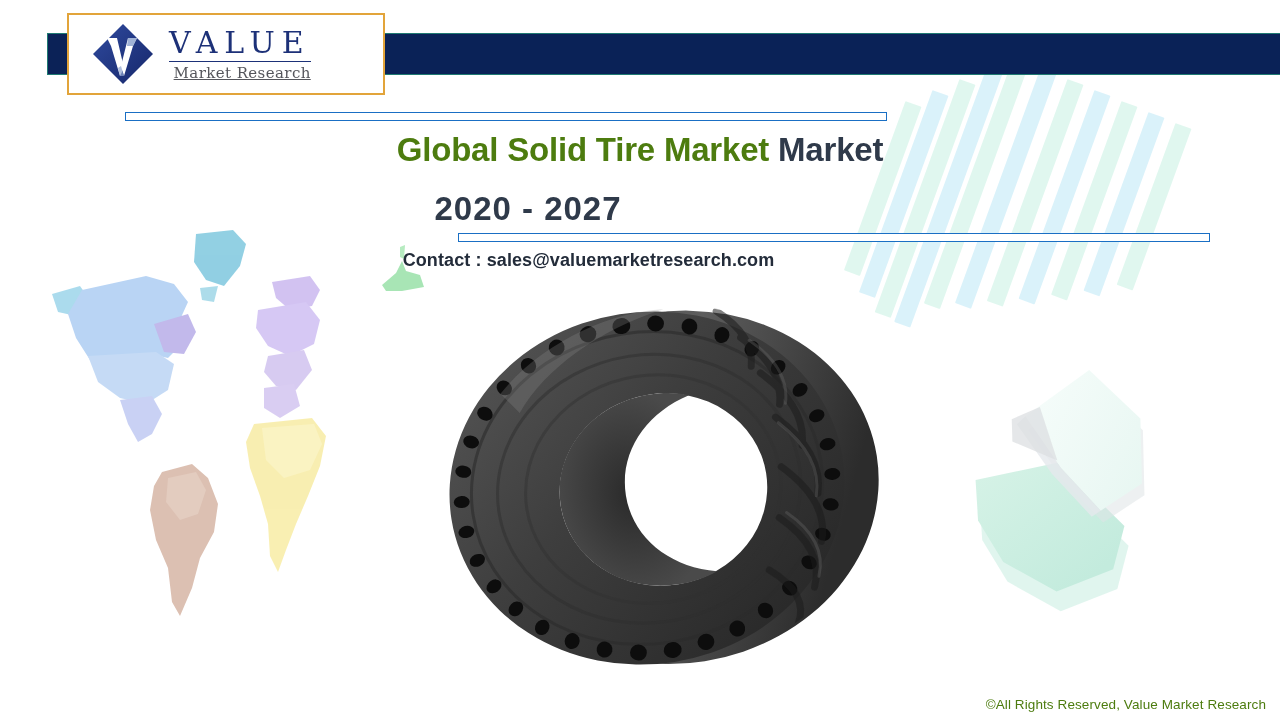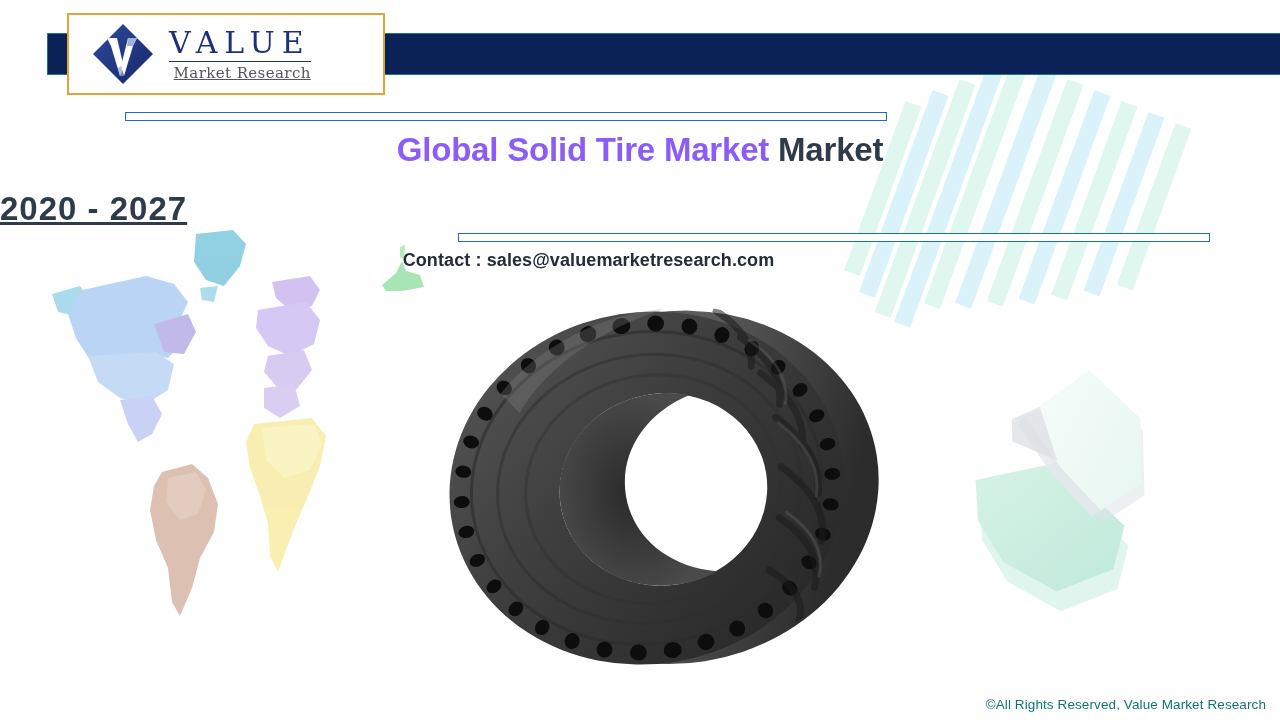--- a/index.html
+++ b/index.html
@@ -52,25 +52,25 @@
   
   .rule{position:absolute;height:9px;border:1.5px solid #1a6fc4;
         background:#ffffff;box-sizing:border-box;}
   .rule-top{left:125px;top:112px;width:762px;}
   .rule-bot{left:458px;top:233px;width:752px;}
 
   .title{
     position:absolute;left:0;top:131px;width:1280px;text-align:center;
     font-size:33px;font-weight:bold;letter-spacing:-.2px;white-space:nowrap;
   }
-  .title .t-main{color:#8b5cf6;}
+  .title .t-main{color:#4d7c0f;}
   .title .t-sub{color:#2f3a4a;}
   .years{
-    position:absolute;left:0;top:190px;width:1056px;
-    font-size:33px;font-weight:bold;color:#2f3a4a;letter-spacing:1px;text-decoration:underline;
+    position:absolute;left:0;top:190px;width:1056px;text-align:center;
+    font-size:33px;font-weight:bold;color:#2f3a4a;letter-spacing:1px;
   }
   .contact{
     position:absolute;left:0;top:250px;width:1177px;text-align:center;
     font-size:18px;font-weight:bold;color:#232c3a;letter-spacing:.1px;
   }
 
   
   .worldmap{position:absolute;left:28px;top:228px;width:340px;height:420px;}
   .worldmap svg{width:100%;height:100%;display:block;}
   .asia-blob{position:absolute;left:372px;top:243px;width:70px;height:55px;}
@@ -79,21 +79,21 @@
   .pie{position:absolute;left:950px;top:360px;width:250px;height:280px;}
   .pie svg{width:100%;height:100%;display:block;}
 
   
   .tire{position:absolute;left:425px;top:300px;width:470px;height:375px;}
   .tire svg{width:100%;height:100%;display:block;}
 
   
   .footer{
     position:absolute;right:14px;bottom:8px;
-    font-size:13.5px;color:#0f766e;letter-spacing:.1px;margin-top:32px;
+    font-size:13.5px;color:#4d7c0f;letter-spacing:.1px;margin-top:32px;
   }
 </style>
 </head>
 <body>
 
 <div class="page">
 
   <div class="stripes" id="stripes">
       <span style="left: 0px; top: 44px; height: 180px; background: rgb(213, 244, 234); opacity: 0.75; transform: rotate(20deg);"></span>
       <span style="left: 27px; top: 33px; height: 215px; background: rgb(205, 238, 248); opacity: 0.75; transform: rotate(20deg);"></span>

